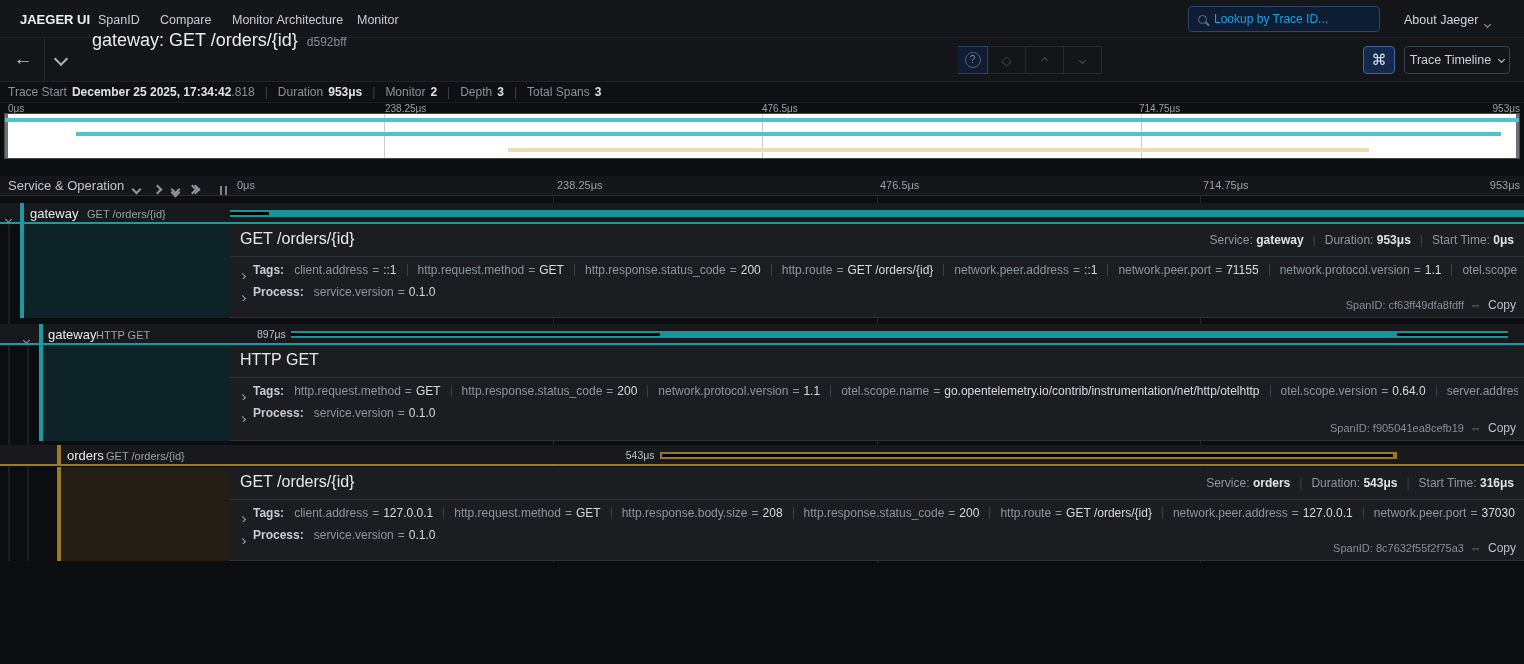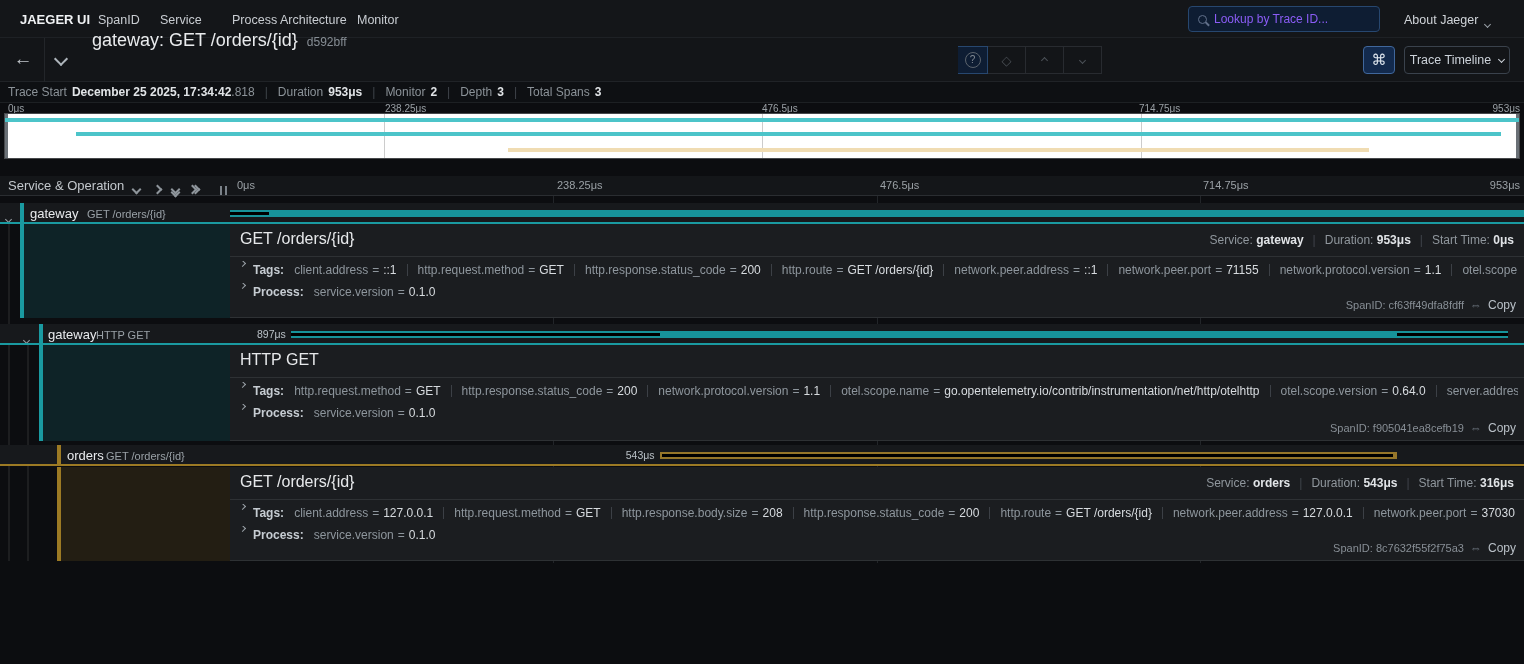--- a/index.html
+++ b/index.html
@@ -27,21 +27,21 @@
                   background:#61708a; transform:rotate(45deg); right:-4px; bottom:-2px; }
 
   
   .navbar { left:0; top:0; width:1524px; height:38px; background:#141619;
             border-bottom:1px solid #1e2125; }
   .brand { left:20px; top:12px; font-weight:bold; font-size:13px; color:#f0f2f4; }
   .nav-link { top:13px; font-size:12.5px; color:#c9cdd2; cursor:pointer; }
   .lookup { left:1188px; top:6px; width:192px; height:26px; background:#0e1d33;
             border:1px solid #27476f; border-radius:4px; display:flex; align-items:center;
             gap:7px; padding:0 9px; }
-  .lookup-ph { color:#8b5cf6; font-size:12px; }
+  .lookup-ph { color:#0ea5e9; font-size:12px; }
   .about { left:1404px; top:13px; font-size:12.5px; color:#d0d4d9; display:flex;
            align-items:flex-end; gap:7px; }
   .about .chev { width:5px; height:5px; border-width:1.5px; margin-top:-2px; color:#9aa1a8; }
 
   
   .trace-header { left:0; top:38px; width:1524px; height:44px; background:#131518;
                   border-bottom:1px solid #202327; }
   .back-btn { left:10px; top:48px; width:26px; height:24px; color:#c3c8cd; font-size:19px;
               line-height:22px; text-align:center; cursor:pointer; }
   .head-divider { left:44px; top:38px; width:1px; height:44px; background:#23262a; }
@@ -115,21 +115,21 @@
   .detail-tint { position:absolute; top:0; height:100%; }
   .panel { position:absolute; left:230px; top:0; width:1294px; height:100%;
            background:#1b1d20; border-bottom:1px solid #2e3134; }
   .panel-head { position:relative; height:33px; border-bottom:1px solid #2e3134; }
   .panel-title { position:absolute; left:10px; top:6px; font-size:16px; color:#e6e8ea; }
   .panel-meta { position:absolute; right:10px; top:9px; font-size:12px; color:#90979d; }
   .panel-meta b { color:#e1e4e7; }
   .meta-sep { color:#3f444a; margin:0 9px; }
   .kv-row { position:relative; margin:4px 0 0 10px; height:18px; line-height:18px;
             font-size:12px; color:#8e969d; white-space:nowrap; overflow:hidden;
-            display:flex; align-items:flex-start; width:1278px; }
+            display:flex; align-items:flex-end; width:1278px; }
   .kv-row .chev { width:5px; height:5px; border-width:1.5px; color:#9aa1a7; margin-right:8px;
                   flex:none; }
   .kv-title { font-weight:bold; color:#c6ccd2; margin-right:10px; flex:none; }
   .tag-item { flex:none; }
   .tag-key { color:#8e969d; }
   .tag-eq { color:#8e969d; margin:0 4px; }
   .tag-val { color:#d7dbdf; }
   .tag-sep { flex:none; width:1px; height:12px; background:#3c4046; margin:0 10px; }
   .spanid-row { position:absolute; right:8px; bottom:5px; font-size:11px; color:#878e95;
                 display:flex; align-items:center; gap:6px; }
@@ -138,22 +138,22 @@
   .guide { position:absolute; width:2px; background:rgba(255,255,255,0.07); }
 </style>
 </head>
 <body>
 
 <div id="app">
 
   <div class="abs navbar">
     <div class="abs brand">JAEGER UI</div>
     <div class="abs nav-link" style="left:98px">SpanID</div>
-    <div class="abs nav-link" style="left:160px">Service</div>
-    <div class="abs nav-link" style="left:232px">Process Architecture</div>
+    <div class="abs nav-link" style="left:160px">Compare</div>
+    <div class="abs nav-link" style="left:232px">Monitor Architecture</div>
     <div class="abs nav-link" style="left:357px">Monitor</div>
     <div class="abs lookup">
       <span class="search-glyph"></span>
       <span class="lookup-ph">Lookup by Trace ID...</span>
     </div>
     <div class="abs about">
       <span>About Jaeger</span>
       <span class="chev down"></span>
     </div>
   </div>

